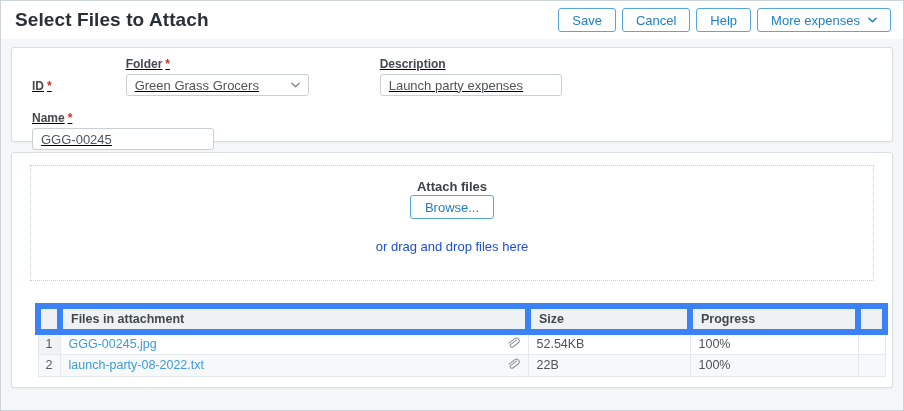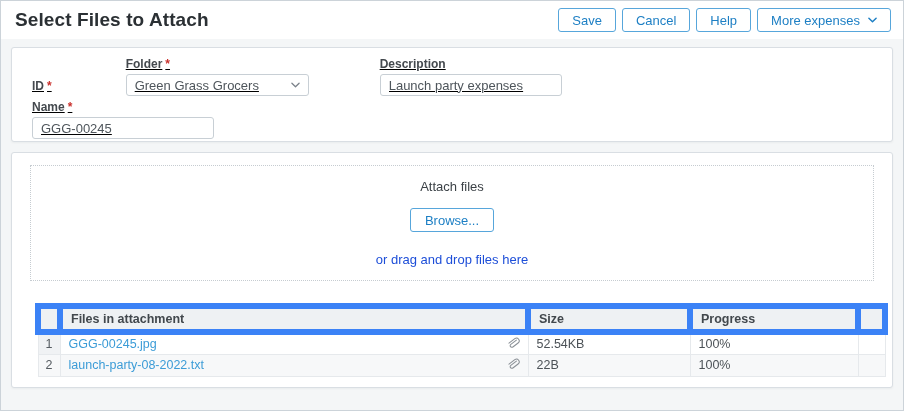--- a/index.html
+++ b/index.html
@@ -90,34 +90,34 @@
     font-size: 13px;
     color: #4e555b;
     background: #ffffff;
     display: flex;
     align-items: center;
     justify-content: space-between;
     cursor: pointer;
   }
   .f-folder { margin-left: 74px; }
   .f-desc   { margin-left: 71px; }
-  .row2 { margin-top: 4px; }
+  .row2 { margin-top: 15px; }
   
   .panel-attach {
     height: 236px;
     padding: 12px 18px 0 18px;
   }
   .dropzone {
     border: 1px dotted #c6ccd1;
     height: 116px;
     text-align: center;
     padding-top: 13px;
   }
-  .attach-heading { font-size: 13px; font-weight: normal; color: #3c4247; }
-  .browse-btn { margin-top: 14px; padding: 0 14px; }
+  .attach-heading { font-size: 13px; font-weight: bold; color: #3c4247; }
+  .browse-btn { margin-top: 1px; padding: 0 14px; }
   .drag-hint { margin-top: 20px; font-size: 13px; color: #1d4ed8; }
   
   .files-table {
     border-collapse: collapse;
     margin: 22px 0 0 5px;
     width: 847px;
     table-layout: fixed;
     font-size: 12.5px;
   }
   .files-table col.c-num  { width: 22px; }

